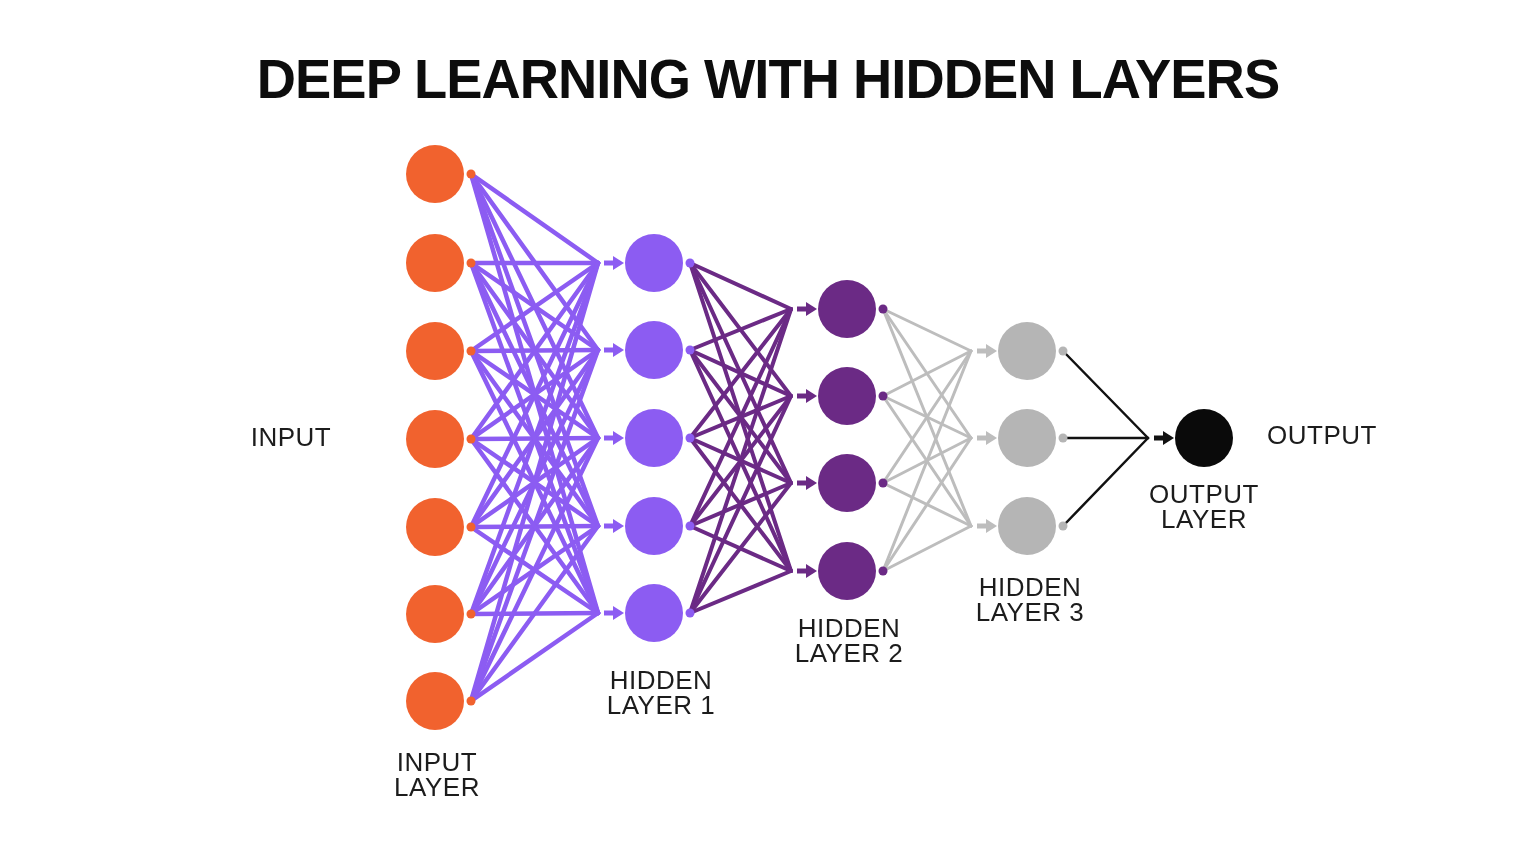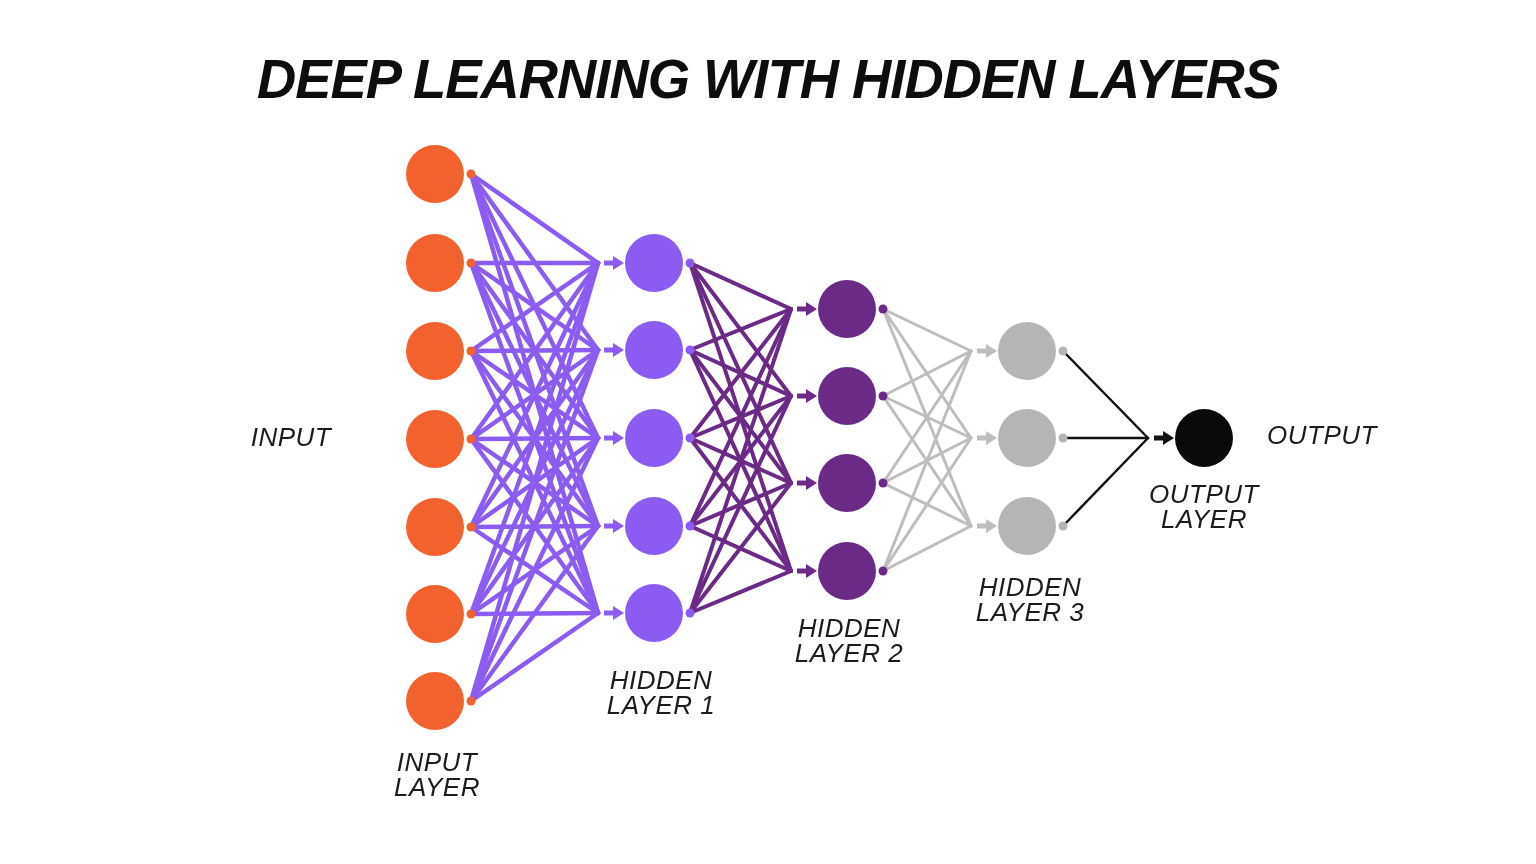--- a/index.html
+++ b/index.html
@@ -3,21 +3,21 @@
 <meta charset="utf-8">
 <style>
   html,body{margin:0;padding:0;}
   body{
     width:1536px;height:864px;
     background:#ffffff;
     font-family:"Liberation Sans", sans-serif;
     overflow:hidden;
     position:relative;
   }
-  .stage{position:absolute;inset:0;font-style:italic;}
+  .stage{position:absolute;inset:0;}
   .title{
     position:absolute;
     left:0;right:0;
     top:46px;
     margin:0;
     text-align:center;
     font-size:56px;
     font-weight:800;
     letter-spacing:-1px;
     color:#0d0d0d;

